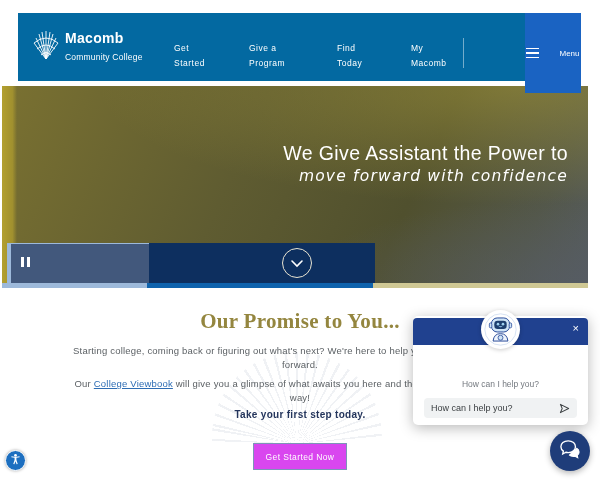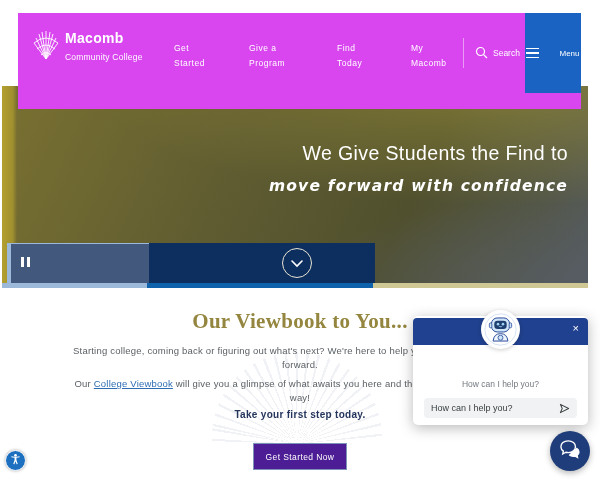--- a/index.html
+++ b/index.html
@@ -1,20 +1,20 @@
 <!DOCTYPE html>
 <html><head>
 <meta charset="utf-8">
 <style>
   * { margin:0; padding:0; box-sizing:border-box; }
   body { font-family:"Liberation Sans", sans-serif; background:#e9e9e9; }
   .canvas { position:relative; width:600px; height:480px; background:#ffffff; overflow:hidden; }
 
   
-  .navbar { position:absolute; left:18px; top:13px; width:563px; height:96px; background:#d946ef; z-index:5;text-decoration:underline; }
+  .navbar { position:absolute; left:18px; top:13px; width:563px; height:68px; background:#0369a1; z-index:5;text-decoration:underline; }
   .logo { position:absolute; left:13px; top:16px; display:flex; align-items:center; gap:4px; cursor:pointer; }
   .logo svg { display:block; }
   .logo-text { color:#fff; line-height:1; }
   .logo-name { font-size:14px; font-weight:bold; letter-spacing:0.3px; }
   .logo-sub { font-size:8.5px; margin-top:8px; letter-spacing:0.2px; }
   .nav-links { position:absolute; left:156px; top:0; height:80px; display:flex; align-items:center; }
   .nav-link { position:absolute; color:#fff; font-size:8.5px; letter-spacing:0.5px; line-height:15px; cursor:pointer; white-space:nowrap; }
   .nav-link:nth-child(1){ left:0px; }
   .nav-link:nth-child(2){ left:75px; }
   .nav-link:nth-child(3){ left:163px; }
@@ -30,21 +30,21 @@
   .hero { position:absolute; left:2px; top:86px; width:586px; height:197px;
     background:
       radial-gradient(130% 110% at 88% 0%, rgba(165,152,58,0.55), rgba(0,0,0,0) 55%),
       radial-gradient(90% 80% at 100% 100%, rgba(86,92,100,0.75), rgba(0,0,0,0) 55%),
       linear-gradient(115deg, #7a7131 0%, #5f5c31 40%, #50502e 68%, #535748 88%, #565c60 100%);
   }
   .hero-goldstrip { position:absolute; left:0; top:0; width:15px; height:100%;
     background:linear-gradient(to right, #b3a02f, #a0902f 70%, rgba(160,144,47,0)); }
   .hero-text { position:absolute; right:20px; top:56px; text-align:right; color:#fff; }
   .hero-title { font-size:19.5px; font-weight:500; letter-spacing:0.4px; }
-  .hero-subtitle { font-size:15.5px; font-style:italic; letter-spacing:1.2px; margin-top:12px; font-family:"DejaVu Sans", sans-serif;font-weight:bold; }
+  .hero-subtitle { font-size:15.5px; font-style:italic; letter-spacing:1.2px; margin-top:2px; font-family:"DejaVu Sans", sans-serif; }
 
   .pause-section { position:absolute; left:5px; bottom:0; width:142px; height:40px; background:#42587c;
     border-left:4px solid #9db9da; border-top:1px solid #9db9da; }
   .pause-btn { position:absolute; left:10px; top:13px; display:flex; gap:2.5px; cursor:pointer; }
   .pause-btn span { display:block; width:3px; height:10px; background:#fff; }
   .chevron-section { position:absolute; left:147px; bottom:0; width:226px; height:40px; background:#0d2f5f; }
   .chevron-btn { position:absolute; left:133px; top:5px; width:30px; height:30px; border:1.5px solid #e8e4d2; border-radius:50%; cursor:pointer; display:flex; align-items:center; justify-content:center; }
   .chevron-btn svg { display:block; }
 
   .strip { position:absolute; top:283px; height:5px; }
@@ -56,21 +56,21 @@
   .watermark { position:absolute; left:212px; top:352px; width:170px; height:92px; opacity:0.55;
     background:repeating-conic-gradient(from -78deg at 50% 100%, rgba(205,211,221,0.55) 0deg 1.6deg, rgba(255,255,255,0) 1.6deg 7deg);
     border-radius:170px 170px 0 0; pointer-events:none; }
   .promise-heading { position:absolute; left:0; top:309px; width:600px; text-align:center;
     font-family:"Liberation Serif", serif; font-size:21px; color:#94863f; letter-spacing:0.3px; }
   .promise-p { position:absolute; left:66px; width:468px; text-align:center; font-size:9.5px; line-height:13.5px; color:#5c6165; letter-spacing:0.2px; }
   .p1 { top:344px; }
   .p2 { top:377px; }
   .viewbook-link { color:#2e6db4; text-decoration:underline; cursor:pointer; }
   .cta-text { position:absolute; left:0; top:409px; width:600px; text-align:center; font-size:10px; font-weight:bold; color:#24355c; letter-spacing:0.3px; }
-  .get-started-btn { position:absolute; left:253px; top:443px; width:94px; height:27px; background:#4c1d95; border:1px solid #7d94b8; color:#fff; font-size:8.5px; font-family:"Liberation Sans", sans-serif; letter-spacing:0.4px; cursor:pointer; display:flex; align-items:center; justify-content:center; }
+  .get-started-btn { position:absolute; left:253px; top:443px; width:94px; height:27px; background:#d946ef; border:1px solid #7d94b8; color:#fff; font-size:8.5px; font-family:"Liberation Sans", sans-serif; letter-spacing:0.4px; cursor:pointer; display:flex; align-items:center; justify-content:center; }
 
   
   .chat-card { position:absolute; left:413px; top:316px; width:175px; height:109px; background:#fff; border-radius:5px; box-shadow:0 3px 14px rgba(0,0,0,0.28); z-index:10; }
   .chat-header { position:absolute; left:0; top:2px; width:100%; height:27px; background:#20418f; border-radius:4px 4px 0 0; }
   .chat-avatar { position:absolute; left:68px; top:-6px; width:39px; height:39px; background:#fff; border-radius:50%; box-shadow:0 1px 4px rgba(0,0,0,0.2); display:flex; align-items:center; justify-content:center; }
   .chat-close { position:absolute; right:9px; top:7px; color:#fff; font-size:11px; line-height:11px; cursor:pointer; }
   .chat-title { position:absolute; left:0; top:40px; width:100%; text-align:center; font-size:9.5px; font-weight:bold; color:#333; }
   .chat-sub { position:absolute; left:0; top:63px; width:100%; text-align:center; font-size:8.5px; color:#757a80; }
   .chat-input-row { position:absolute; left:11px; top:82px; width:153px; height:20px; background:#f0f2f3; border-radius:4px; display:flex; align-items:center; padding:0 7px; }
   .chat-input { flex:1; border:none; background:transparent; outline:none; font-size:9px; color:#3c4043; font-family:"Liberation Sans", sans-serif; min-width:0; }
@@ -125,44 +125,35 @@
         <div>Today</div>
       </div>
       <div class="nav-link">
         <div>My</div>
         <div>Macomb</div>
       </div>
     </nav>
 
     <div class="nav-divider"></div>
 
-    <div class="search-btn">
-      <span>
-        <svg width="13" height="13" viewBox="0 0 13 13">
-          <circle cx="5.5" cy="5.5" r="4" fill="none" stroke="#fff" stroke-width="1.2"></circle>
-          <line x1="8.6" y1="8.6" x2="12" y2="12" stroke="#fff" stroke-width="1.2"></line>
-        </svg>
-      </span>
-      <span>Search</span>
-    </div>
 
     <div class="menu-section">
       <span class="hamburger">
         <span></span>
           <span></span>
           <span></span>
       </span>
       <span>Menu</span>
     </div>
   </header>
 
   <section class="hero">
     <div class="hero-goldstrip"></div>
     <div class="hero-text">
-      <div class="hero-title">We Give Students the Find to</div>
+      <div class="hero-title">We Give Assistant the Power to</div>
       <div class="hero-subtitle">move forward with confidence</div>
     </div>
 
     <div class="pause-section">
       <span class="pause-btn">
         <span></span>
           <span></span>
       </span>
     </div>
 
@@ -173,21 +164,21 @@
         </svg>
       </span>
     </div>
   </section>
   <div class="strip strip-1"></div>
   <div class="strip strip-2"></div>
   <div class="strip strip-3"></div>
 
   <main>
     <div class="watermark"></div>
-    <h2 class="promise-heading">Our Viewbook to You...</h2>
+    <h2 class="promise-heading">Our Promise to You...</h2>
     <p class="promise-p p1">Starting college, coming back or figuring out what's next? We're here to help you build a plan and move forward.</p>
     <p class="promise-p p2"><span>Our </span><a class="viewbook-link">College Viewbook</a><span> will give you a glimpse of what awaits you here and the self-discovery along the way!</span></p>
     <div class="cta-text">Take your first step today.</div>
     <button class="get-started-btn">Get Started Now</button>
   </main>
 
   <aside class="chat-card">
     <div class="chat-header"></div>
     <div class="chat-avatar">
       <svg width="33" height="33" viewBox="0 0 40 40">

